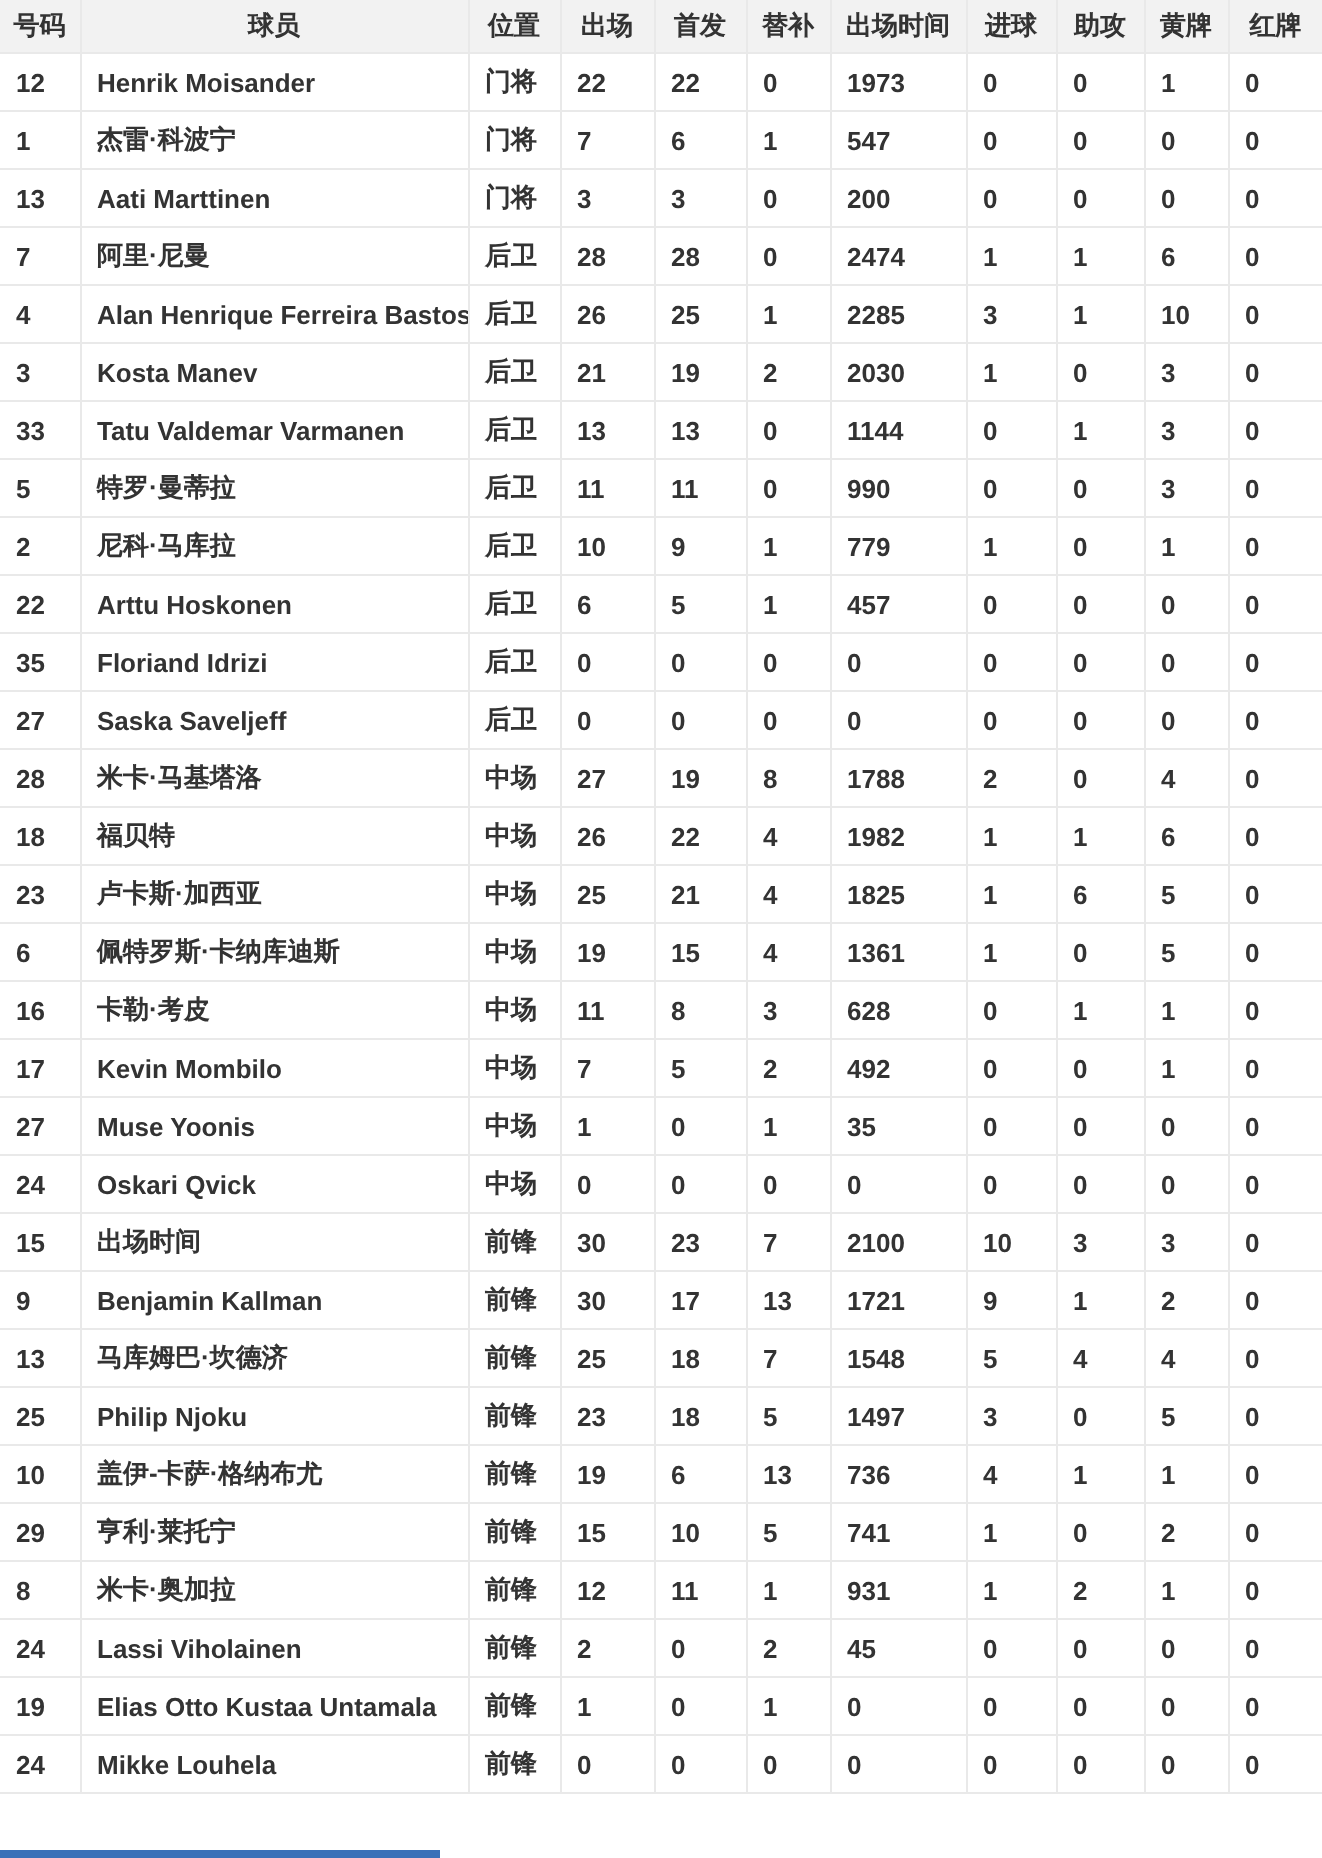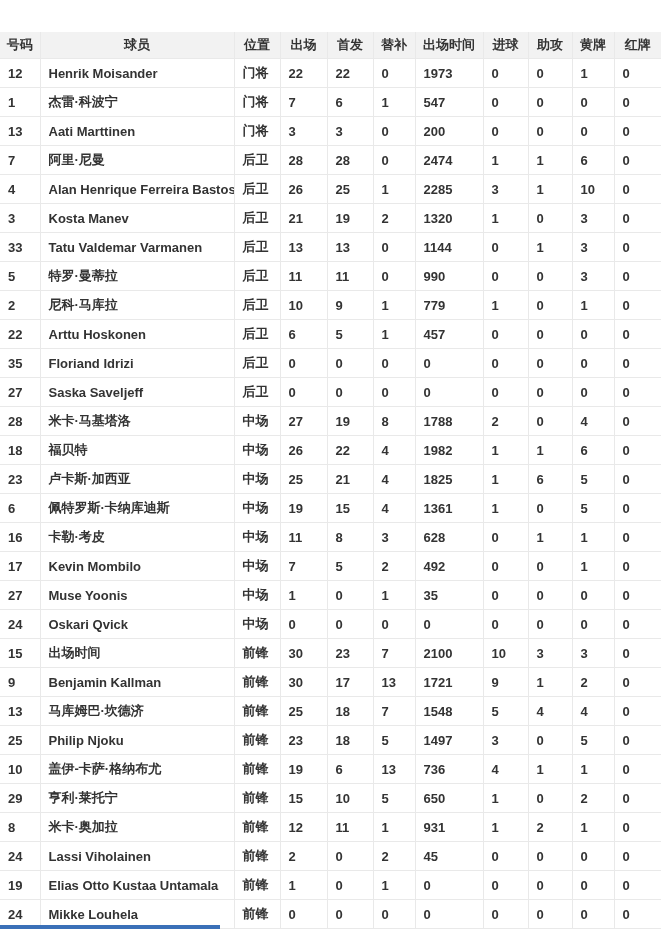--- a/index.html
+++ b/index.html
@@ -14,21 +14,20 @@
     overflow: hidden;
     font-family: "Liberation Sans", "DejaVu Sans", sans-serif;
     color: #333333;
   }
   table.stats {
     width: 661px;
     border-collapse: collapse;
     table-layout: fixed;
     font-size: 13px;
     font-weight: bold;
-    margin-top: 32px;
   }
   table.stats th, table.stats td {
     border: 1px solid #e9e9e9;
     overflow: hidden;
     white-space: nowrap;
   }
   table.stats th {
     background: #f2f2f2;
     height: 26px;
     text-align: center;
@@ -151,21 +150,21 @@
         <td>10</td>
         <td>0</td>
       </tr>
       <tr>
         <td>3</td>
         <td>Kosta Manev</td>
         <td>后卫</td>
         <td>21</td>
         <td>19</td>
         <td>2</td>
-        <td>1320</td>
+        <td>2030</td>
         <td>1</td>
         <td>0</td>
         <td>3</td>
         <td>0</td>
       </tr>
       <tr>
         <td>33</td>
         <td>Tatu Valdemar Varmanen</td>
         <td>后卫</td>
         <td>13</td>
@@ -411,21 +410,21 @@
         <td>1</td>
         <td>0</td>
       </tr>
       <tr>
         <td>29</td>
         <td>亨利·莱托宁</td>
         <td>前锋</td>
         <td>15</td>
         <td>10</td>
         <td>5</td>
-        <td>650</td>
+        <td>741</td>
         <td>1</td>
         <td>0</td>
         <td>2</td>
         <td>0</td>
       </tr>
       <tr>
         <td>8</td>
         <td>米卡·奥加拉</td>
         <td>前锋</td>
         <td>12</td>

